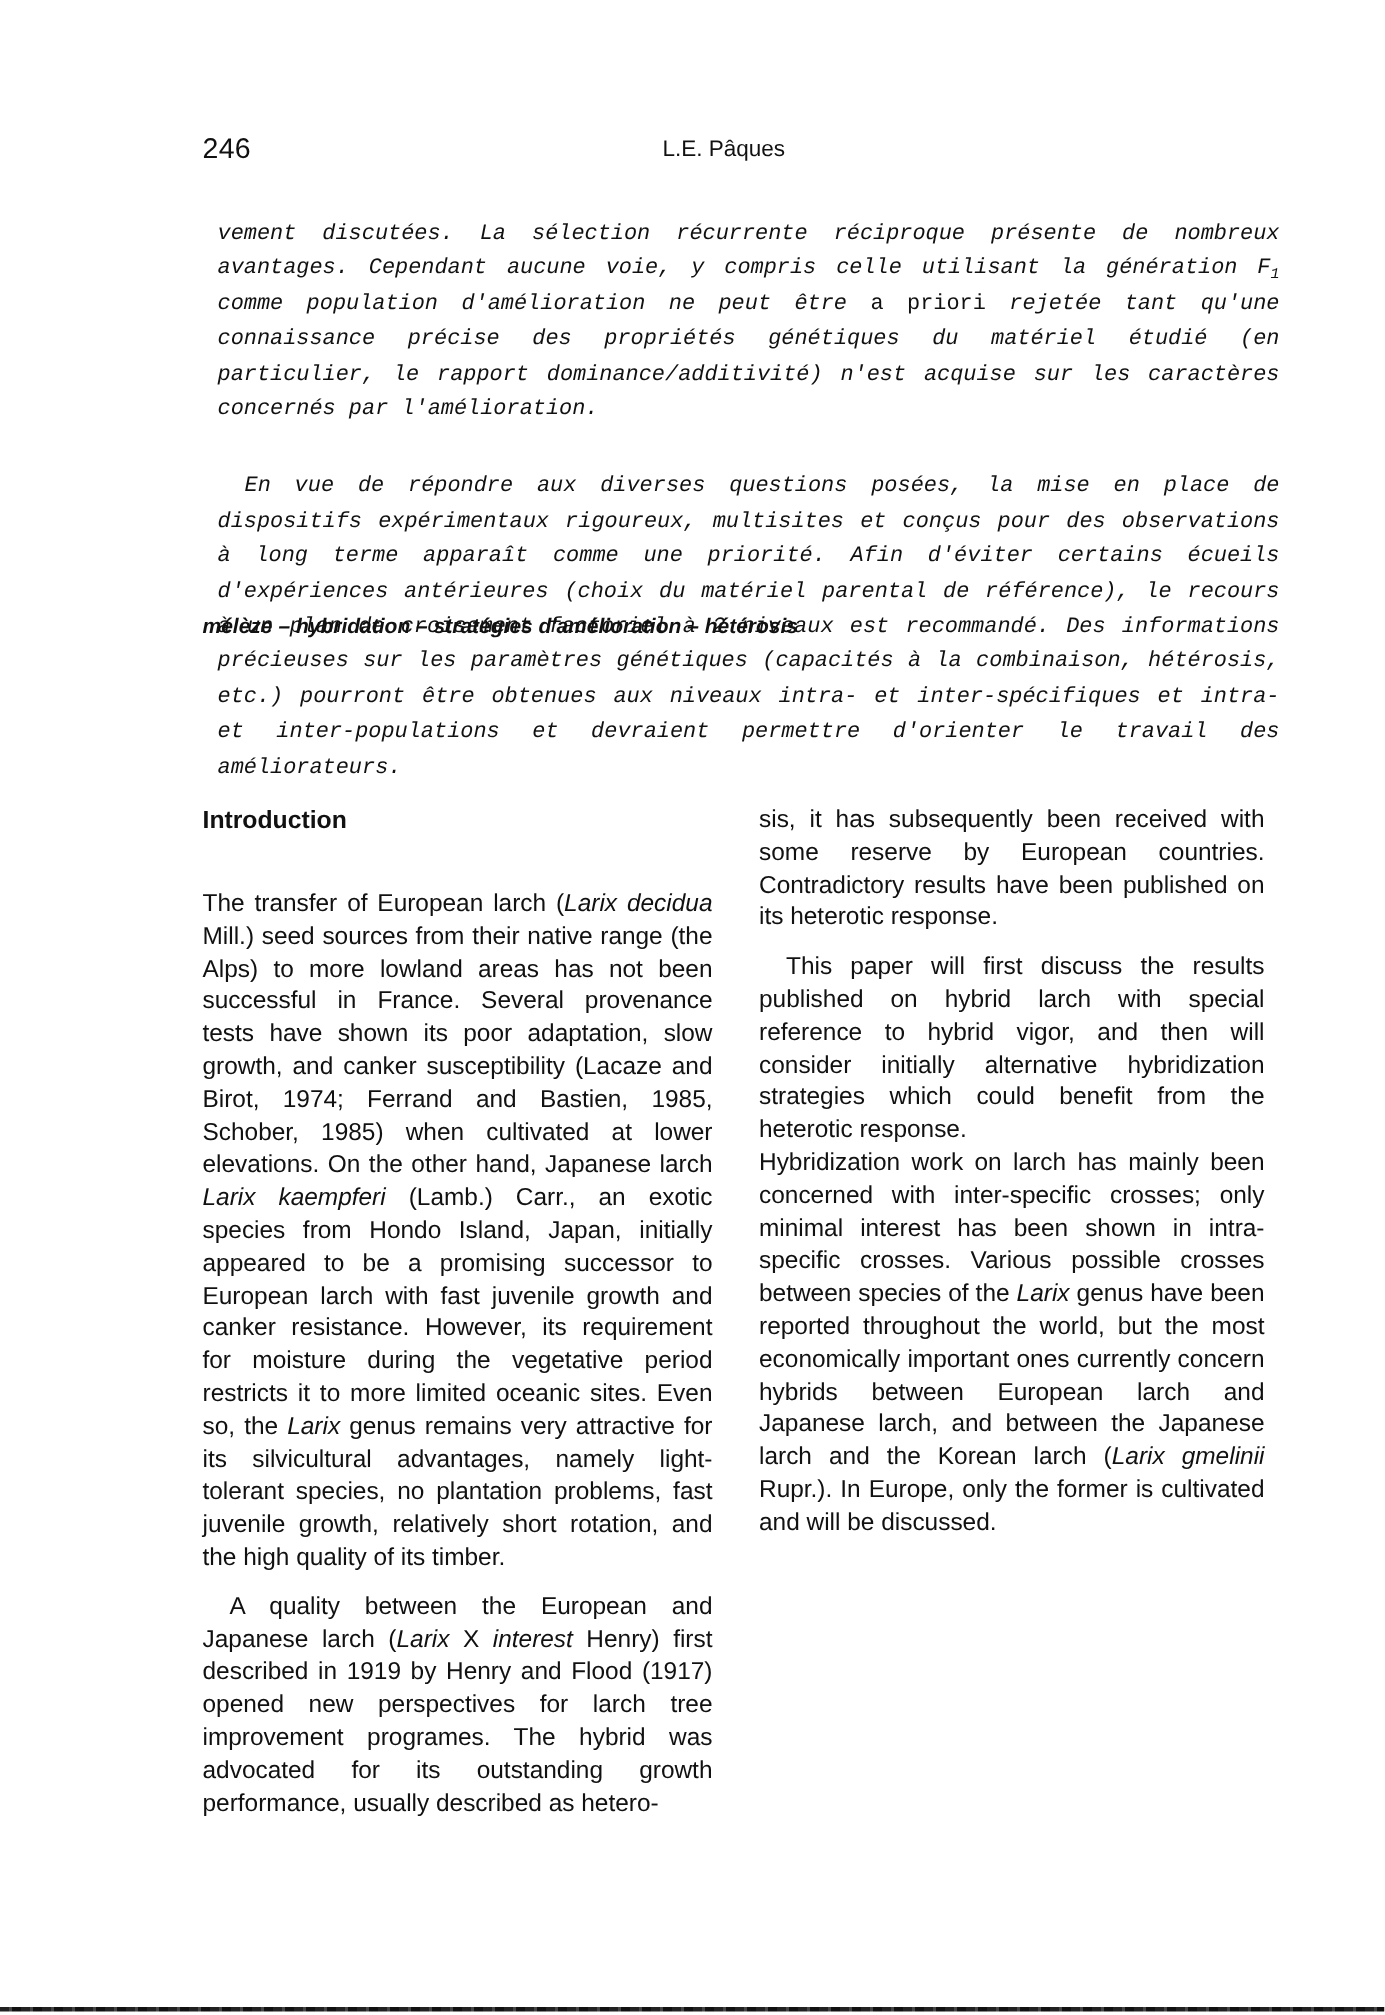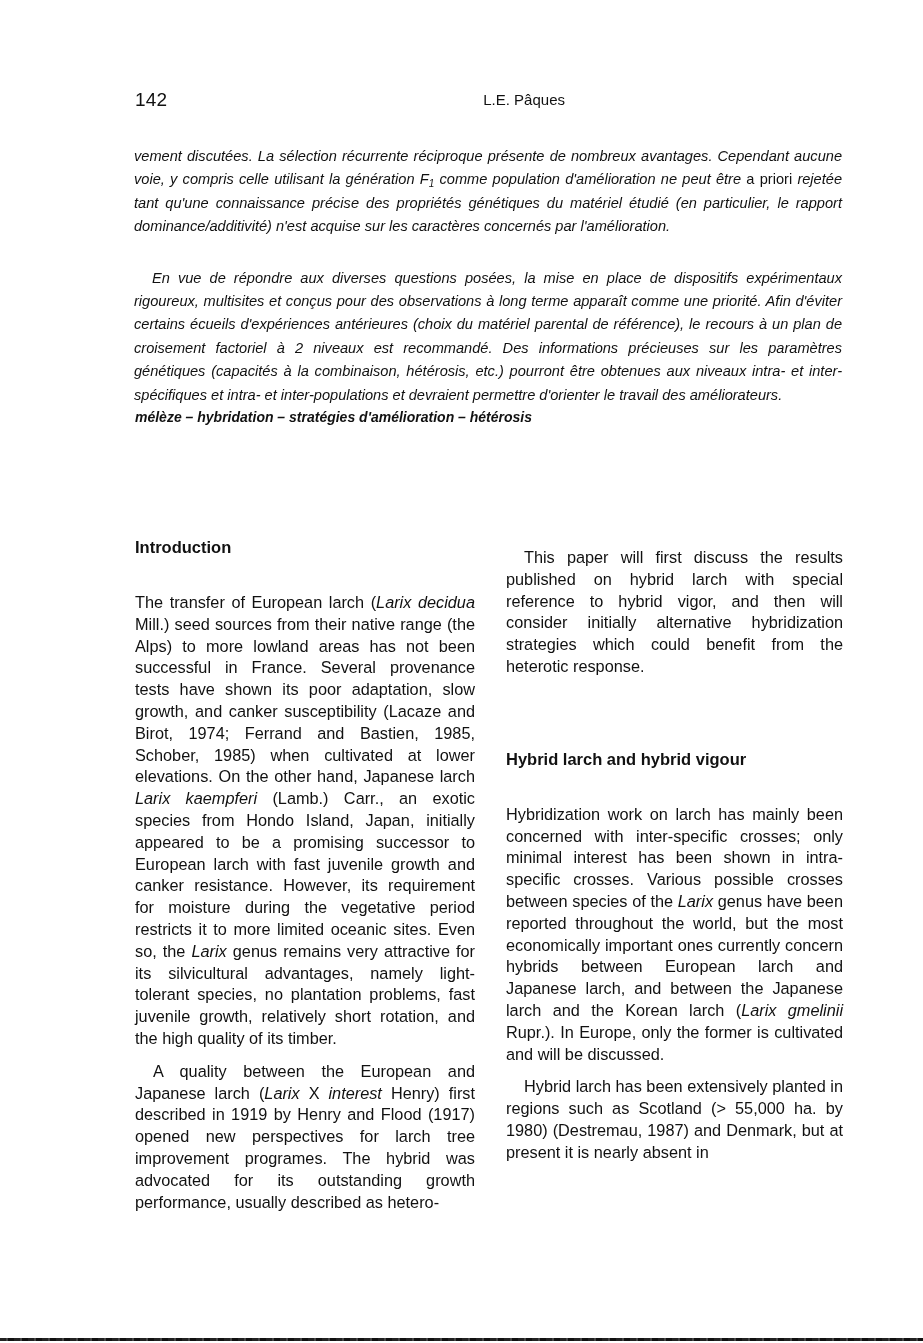--- a/index.html
+++ b/index.html
@@ -5,27 +5,27 @@
   html, body { margin: 0; padding: 0; background: #ffffff; }
   body {
     width: 923px; height: 1343px; position: relative; overflow: hidden;
     font-family: "Liberation Sans", sans-serif; color: #111111;
   }
   .page-number {
     position: absolute; left: 135px; top: 89px;
     font-size: 19px; line-height: 22px; letter-spacing: 0.2px;
   }
   .running-head {
-    position: absolute; left: 400px; width: 165px; top: 90px; text-align: right;
+    position: absolute; left: 400px; width: 165px; top: 90px; text-align: center;
     font-size: 15px; line-height: 20px;
   }
   .abstract {
-    position: absolute; left: 134px; width: 708px; top: 145px;
+    position: absolute; left: 145px; width: 708px; top: 145px;
     font-size: 14.6px; line-height: 23.4px; font-style: italic;
-    text-align: justify; text-align-last: auto;
+    text-align: justify; text-align-last: auto; font-family: Liberation Mono, monospace;
   }
   .abstract p { margin: 0; }
   .abstract p + p { text-indent: 18px; margin-top: 28px; }
   .abstract .roman { font-style: normal; }
   .abstract sub { font-size: 10px; vertical-align: -3px; line-height: 0; }
   .keywords {
     position: absolute; left: 135px; top: 406px;
     font-size: 14px; line-height: 22px; font-style: italic; font-weight: bold;
   }
   .column {
@@ -45,36 +45,35 @@
   .col-right h2 { margin-top: 70px; margin-bottom: 34px; }
   .col-right .first-para { margin-bottom: 0; }
   .bottom-rule {
     position: absolute; left: 0; top: 1338px; width: 923px; height: 3px;
     background: repeating-linear-gradient(90deg, #222 0 6px, #444 6px 8px, #111 8px 14px);
   }
 </style>
 </head>
 <body>
 
-<div class="page-number">142</div>
+<div class="page-number">246</div>
 <div class="running-head">L.E. Pâques</div>
 
 <div class="abstract">
   <p><span>vement discutées. La sélection récurrente réciproque présente de nombreux avantages. Cependant aucune voie, y compris celle utilisant la génération F</span><sub>1</sub><span> comme population d'amélioration ne peut être </span><span class="roman">a priori</span><span> rejetée tant qu'une connaissance précise des propriétés génétiques du matériel étudié (en particulier, le rapport dominance/additivité) n'est acquise sur les caractères concernés par l'amélioration.</span></p>
   <p>En vue de répondre aux diverses questions posées, la mise en place de dispositifs expérimentaux rigoureux,  multisites et conçus pour des observations à long terme apparaît comme une priorité. Afin d'éviter certains écueils d'expériences antérieures (choix du matériel parental de référence), le recours à un plan de croisement factoriel à 2 niveaux est recommandé. Des informations précieuses sur les paramètres génétiques (capacités à la combinaison, hétérosis, etc.) pourront être obtenues aux niveaux intra- et inter-spécifiques et intra- et inter-populations et devraient permettre d'orienter le travail des améliorateurs.</p>
 </div>
 
 <div class="keywords">mélèze – hybridation – stratégies d'amélioration – hétérosis</div>
 
 <div class="column col-left">
   <h2>Introduction</h2>
   <p><span>The transfer of European larch (</span><i>Larix decidua</i><span> Mill.) seed sources from their native range (the Alps) to more lowland areas has not been successful in France. Several provenance tests have shown its poor adaptation, slow growth, and canker susceptibility (Lacaze and Birot, 1974; Ferrand and Bastien, 1985, Schober, 1985) when cultivated at lower elevations. On the other hand, Japanese larch </span><i>Larix kaempferi</i><span> (Lamb.) Carr., an exotic species from Hondo Island, Japan, initially appeared to be a promising successor to European larch with fast juvenile growth and canker resistance. However, its requirement for moisture during the vegetative period restricts it to more limited oceanic sites. Even so, the </span><i>Larix</i><span> genus remains very attractive for its silvicultural advantages, namely light-tolerant species, no plantation problems, fast juvenile growth, relatively short rotation, and the high quality of its timber.</span></p>
   <p class="indent"><span>A quality between the European and Japanese larch (</span><i>Larix</i><span> X </span><i>interest</i><span> Henry) first described in 1919 by Henry and Flood (1917) opened new perspectives for larch tree improvement programes. The hybrid was advocated for its outstanding growth performance, usually described as hetero-</span></p>
 </div>
 
 <div class="column col-right">
+  <p class="first-para">sis, it has subsequently been  received with some reserve by European countries. Contradictory results have been published on its heterotic response.</p>
   <p class="indent">This paper will first discuss the results published on hybrid larch with special reference to hybrid vigor, and then will consider initially alternative hybridization strategies which could benefit from the heterotic response.</p>
-  <h2>Hybrid larch and hybrid vigour</h2>
   <p><span>Hybridization work on larch has mainly been concerned with inter-specific crosses; only minimal interest has been shown in intra-specific crosses. Various possible crosses between species of the </span><i>Larix</i><span> genus have been reported throughout the world, but the most economically important ones currently concern hybrids between European larch and Japanese larch, and between the Japanese larch and the Korean larch (</span><i>Larix gmelinii</i><span> Rupr.). In Europe, only the former is cultivated and will be discussed.</span></p>
-  <p class="indent">Hybrid larch has been extensively planted in regions such as Scotland (&gt; 55,000 ha. by 1980) (Destremau, 1987) and Denmark, but at present it is nearly absent in</p>
 </div>
 
 <div class="bottom-rule"></div>
 
 </body></html>

